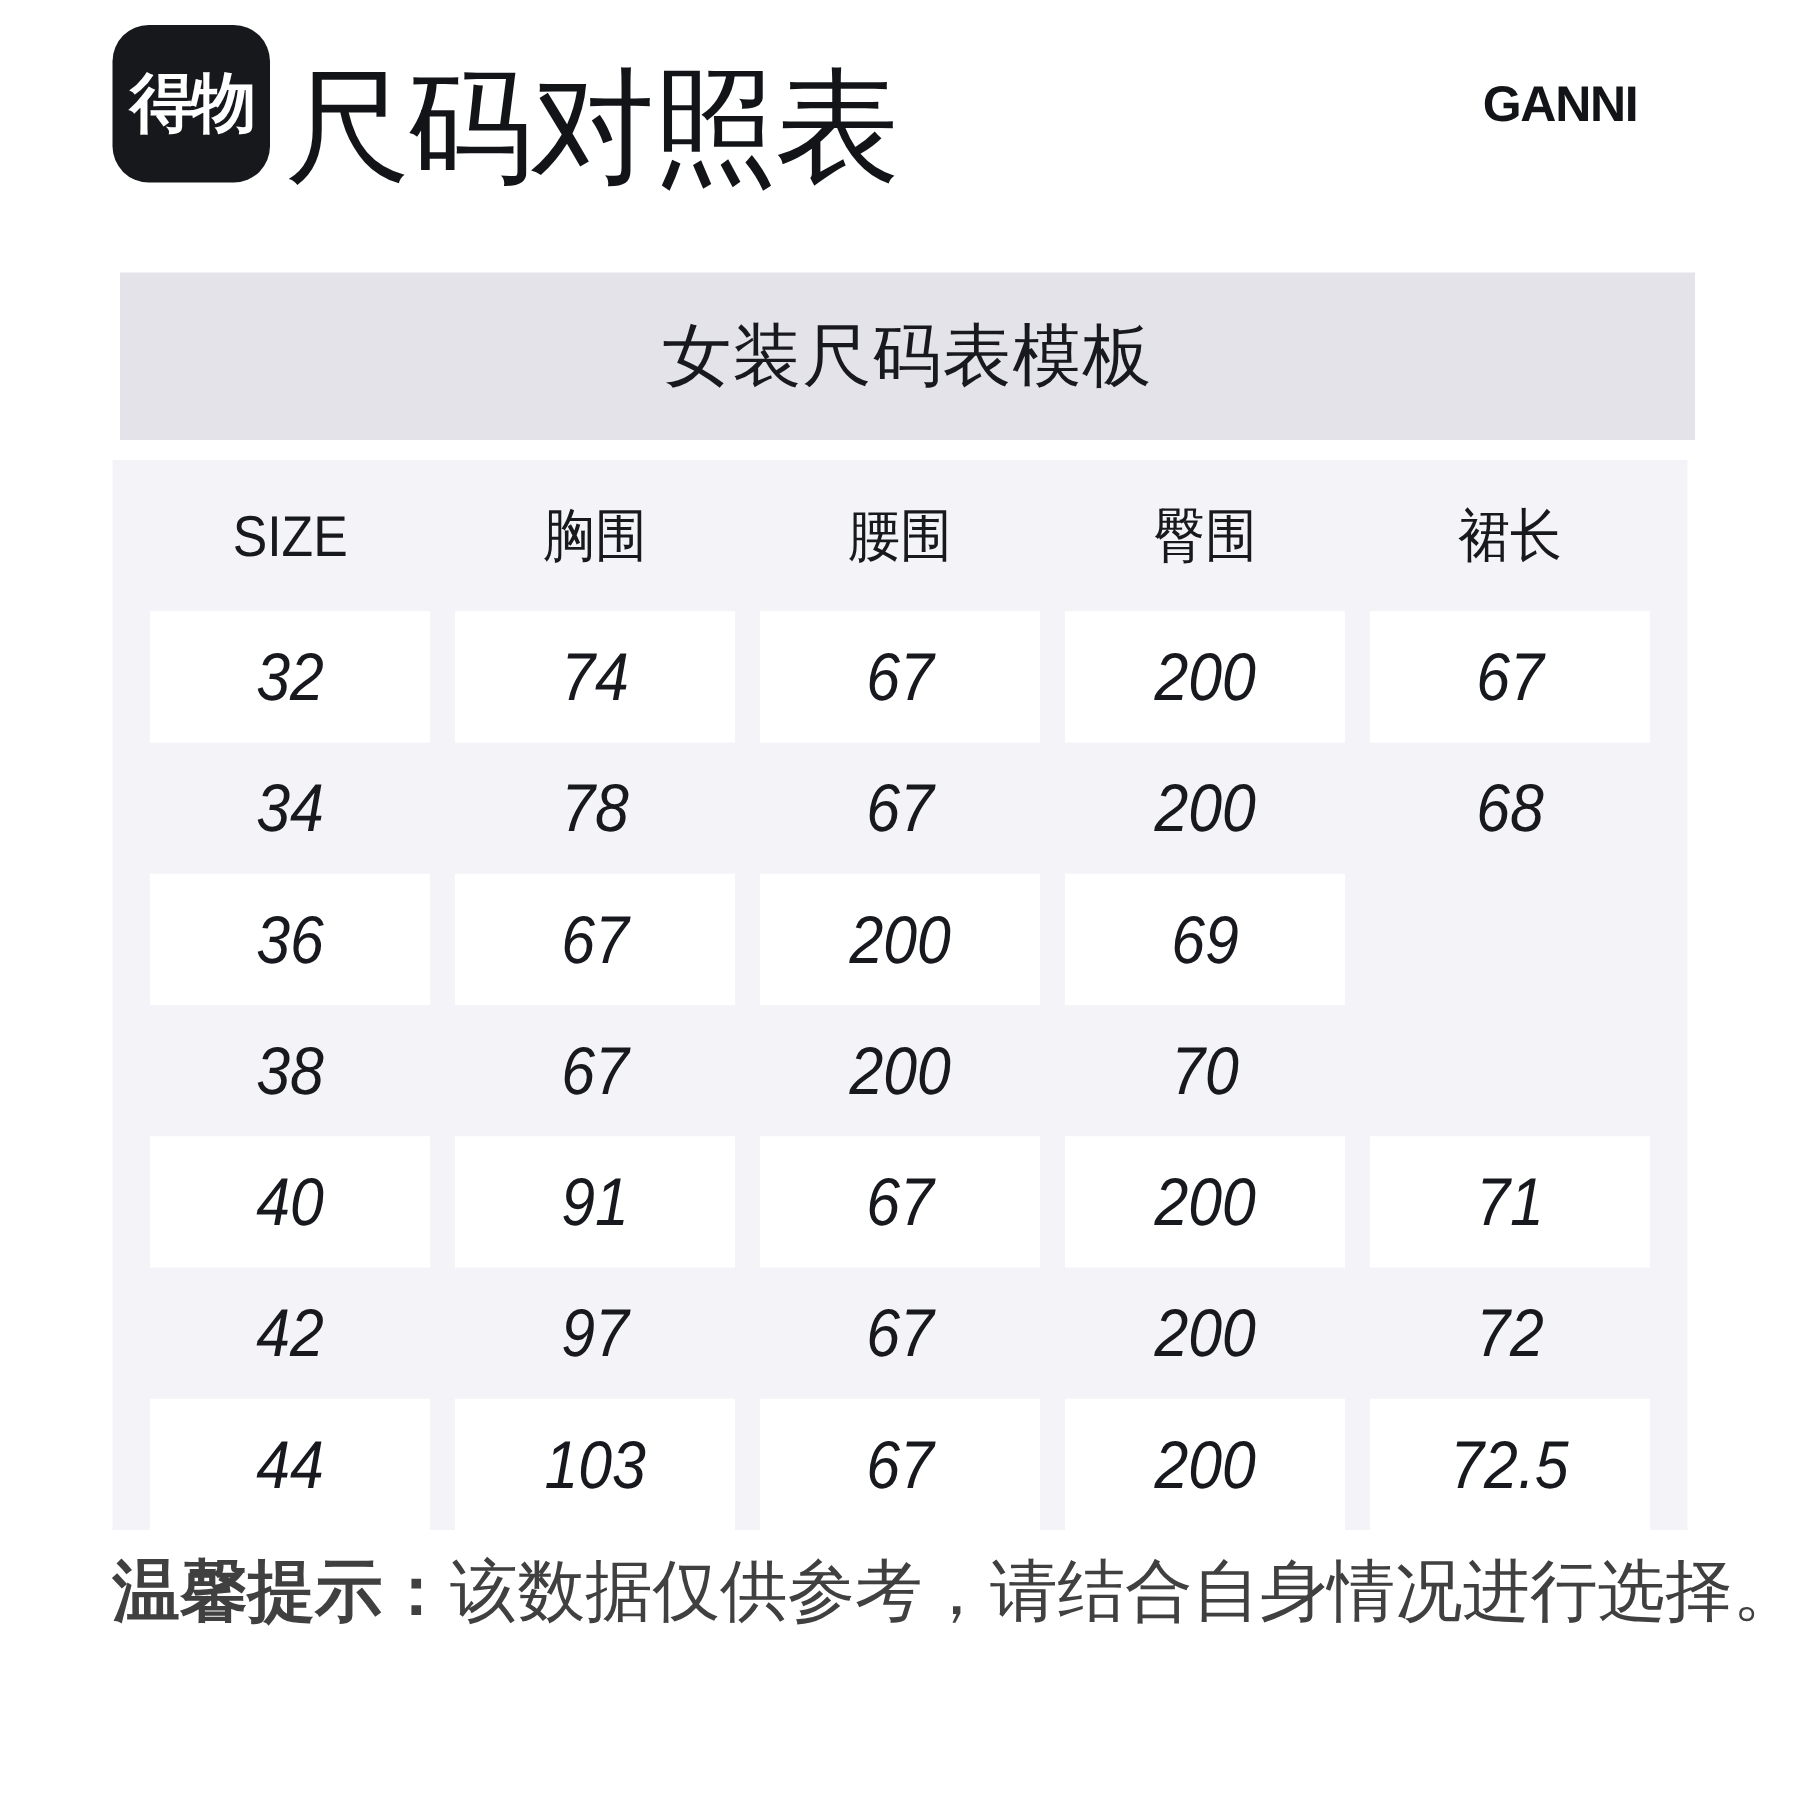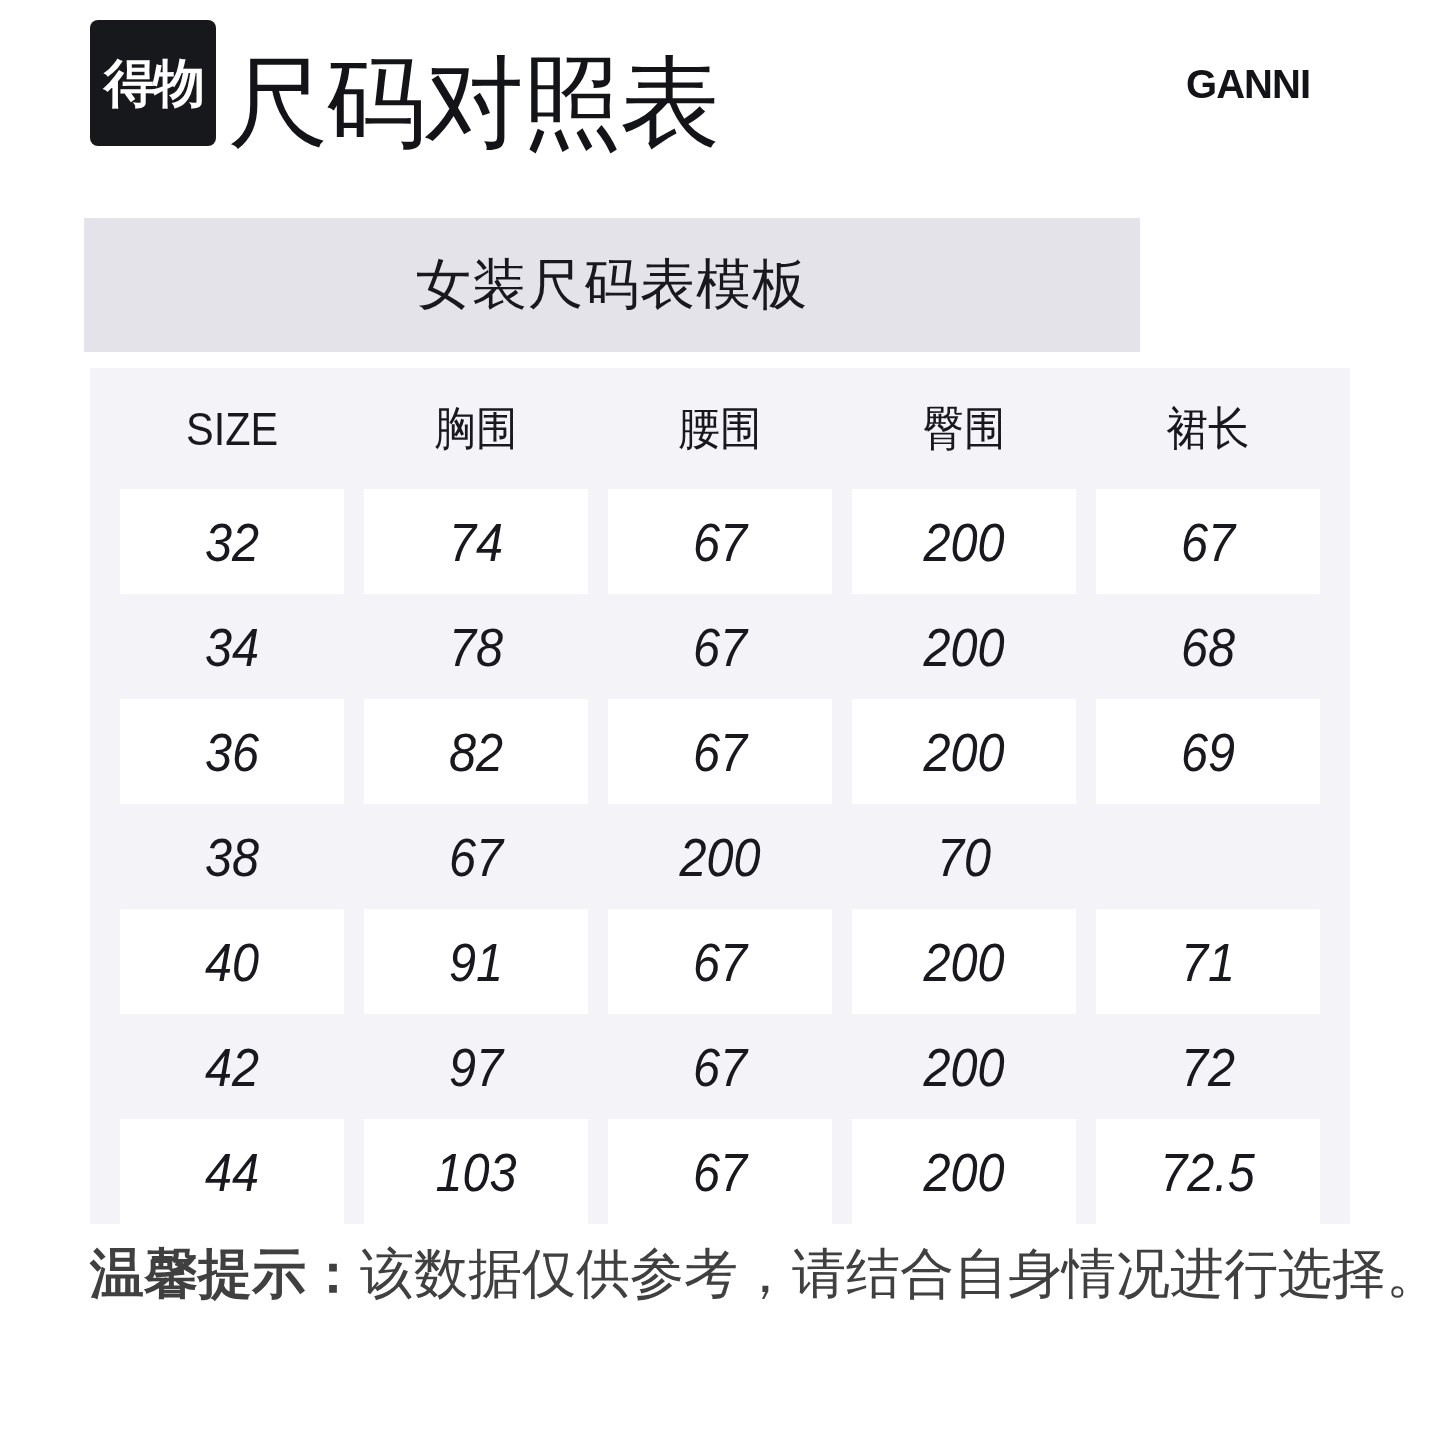--- a/index.html
+++ b/index.html
@@ -21,21 +21,21 @@
     background: #ffffff;
     overflow: hidden;
   }
 
   
   .logo {
     position: absolute;
     left: 90px; top: 20px;
     width: 126px; height: 126px;
     background: var(--logo-bg);
-    border-radius: 8px;
+    border-radius: 29px;
     display: flex; align-items: center; justify-content: center;
   }
   .logo span {
     color: #ffffff;
     font-size: 52px;
     font-weight: 700;
     letter-spacing: -3px;
     line-height: 1;
   }
   .title {
@@ -54,22 +54,22 @@
     font-size: 40px;
     font-weight: 700;
     letter-spacing: -1px;
     color: #121418;
     margin-left: 40px;
   }
 
   
   .banner {
     position: absolute;
-    left: 84px; top: 218px;
-    width: 1056px; height: 134px;
+    left: 96px; top: 218px;
+    width: 1260px; height: 134px;
     background: var(--banner-bg);
     display: flex; align-items: center; justify-content: center;
   }
   .banner span {
     font-size: 55px;
     font-weight: 400;
     color: #17191E;
     letter-spacing: 1px;
   }
 
@@ -187,23 +187,20 @@
       <div class="cell">
           <span class="t">68</span>
         </div>
     </div>
 
     <div class="grid-row row white">
       <div class="cell">
           <span class="t">36</span>
         </div>
       <div class="cell">
-          <span class="t">82</span>
-        </div>
-      <div class="cell">
           <span class="t">67</span>
         </div>
       <div class="cell">
           <span class="t">200</span>
         </div>
       <div class="cell">
           <span class="t">69</span>
         </div>
     </div>
 

